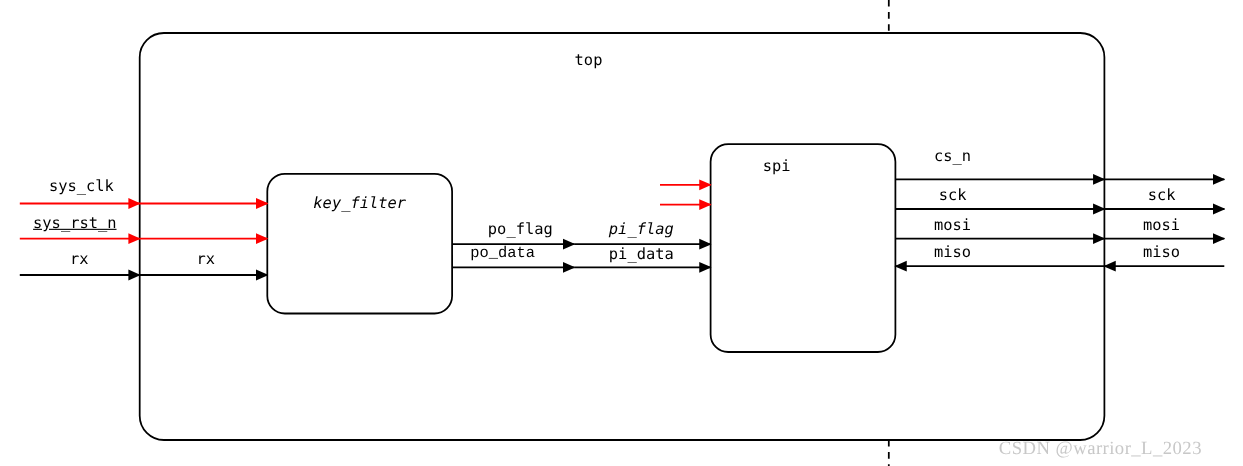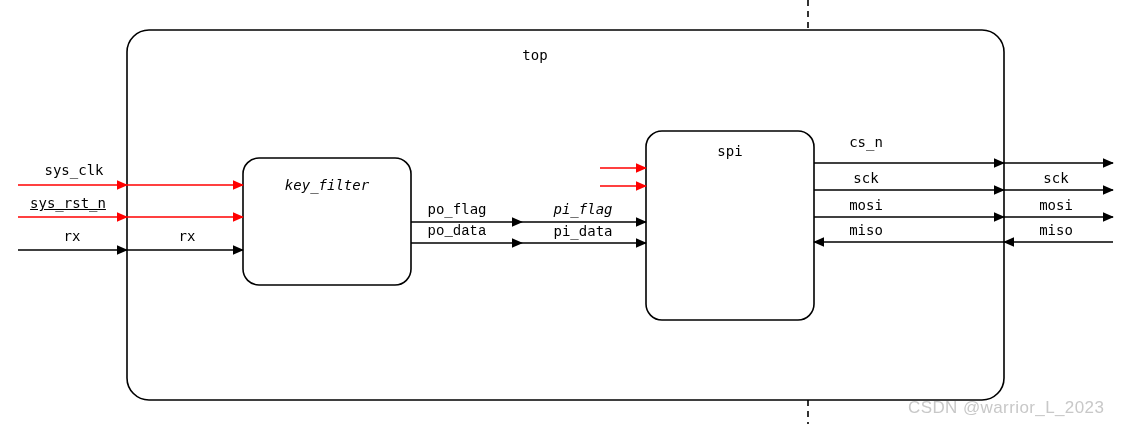--- a/index.html
+++ b/index.html
@@ -27,21 +27,21 @@
     font-size: 14px;
     color: #000000;
     white-space: nowrap;
     line-height: 1;
   }
   .lbl-center {
     transform: translateX(-50%);
   }
   .watermark {
     position: absolute;
-    font-family: Liberation Sans, sans-serif;
+    font-family: Liberation Serif, serif;
     font-size: 17px;
     color: #c8c8c8;
     white-space: nowrap;
     letter-spacing: 0.4px;
   }
 </style>
 </head>
 <body>
 
 <div id="canvas">
@@ -90,29 +90,29 @@
     <line x1="1004" y1="163" x2="1113" y2="163" stroke="#000000" stroke-width="1.6" marker-end="url(#ah-black)"></line>
     <line x1="1004" y1="190" x2="1113" y2="190" stroke="#000000" stroke-width="1.6" marker-end="url(#ah-black)"></line>
     <line x1="1004" y1="217" x2="1113" y2="217" stroke="#000000" stroke-width="1.6" marker-end="url(#ah-black)"></line>
     <line x1="1113" y1="242" x2="1004" y2="242" stroke="#000000" stroke-width="1.6" marker-end="url(#ah-black)"></line>
   </svg>
 
   <div class="lbl lbl-center" style="left:535px; top:48px;">top</div>
 
   <div class="lbl lbl-center" style="left:327px; top:178px;font-style:italic;">key_filter</div>
 
-  <div class="lbl lbl-center" style="left:730px; top:144px;">spi</div>
+  <div class="lbl lbl-center" style="left:706px; top:144px;">spi</div>
 
   <div class="lbl lbl-center" style="left:74px; top:163px;">sys_clk</div>
   <div class="lbl lbl-center" style="left:68px; top:196px;text-decoration:underline;">sys_rst_n</div>
   <div class="lbl lbl-center" style="left:72px; top:229px;">rx</div>
 
   <div class="lbl lbl-center" style="left:187px; top:229px;">rx</div>
 
-  <div class="lbl lbl-center" style="left:457px; top:202px;">po_flag</div>
+  <div class="lbl lbl-center" style="left:457px; top:202px;padding-left:32px;">po_flag</div>
   <div class="lbl lbl-center" style="left:457px; top:224px;font-family:Liberation Mono, monospace;">po_data</div>
 
   <div class="lbl lbl-center" style="left:583px; top:202px;font-style:italic;">pi_flag</div>
   <div class="lbl lbl-center" style="left:583px; top:224px;">pi_data</div>
 
   <div class="lbl lbl-center" style="left:866px; top:135px;">cs_n</div>
   <div class="lbl lbl-center" style="left:866px; top:171px;">sck</div>
   <div class="lbl lbl-center" style="left:866px; top:198px;">mosi</div>
   <div class="lbl lbl-center" style="left:866px; top:223px;">miso</div>
 

